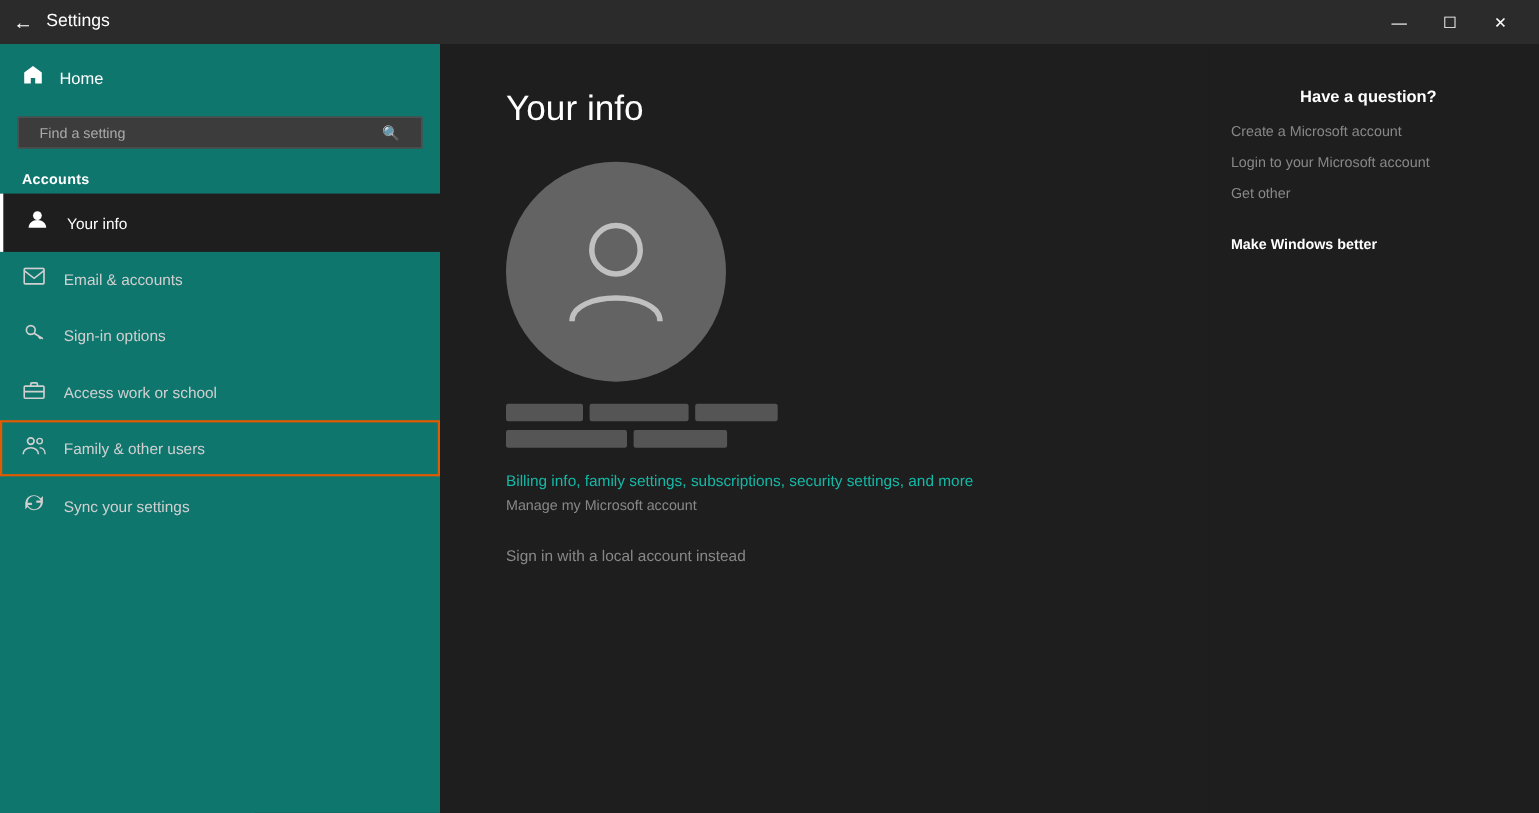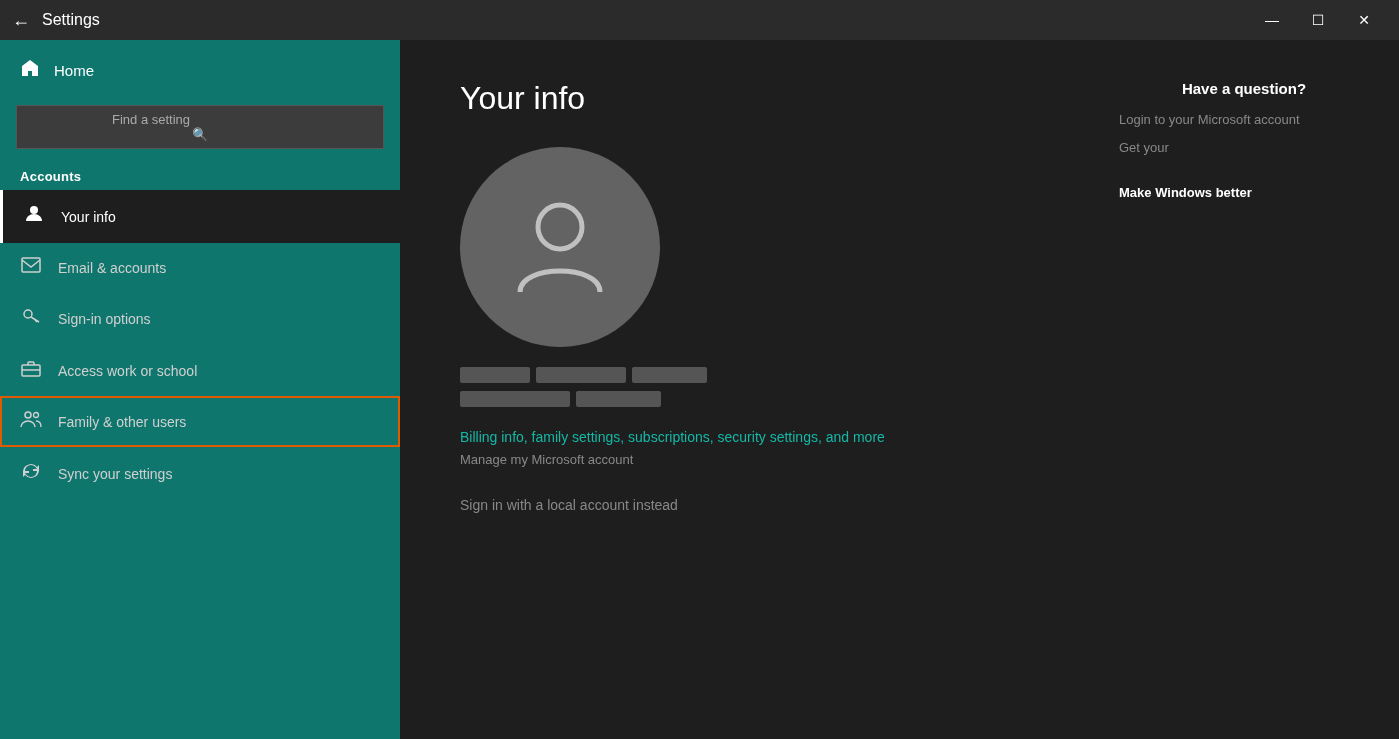--- a/index.html
+++ b/index.html
@@ -83,21 +83,20 @@
       font-size: 20px;
     }
 
     .search-box {
       margin: 4px 16px 12px 16px;
       display: flex;
       align-items: center;
       background: #3c3c3c;
       border: 1px solid #555;
       padding: 6px 19px;
-      flex-direction: column;
     }
     .search-input {
       background: none;
       border: none;
       color: #fff;
       font-size: 13px;
       flex: 1;
       outline: none;
     }
     .search-input::placeholder {
@@ -385,21 +384,22 @@
       <div class="sign-in-link">Sign in with a local account instead</div>
 
     </div>
 
   </div>
 
   <div class="right-panel">
 
     <div class="help-section-title">Have a question?</div>
 
+    <a class="help-link">Create a Microsoft account</a>
     <a class="help-link">Login to your Microsoft account</a>
-    <a class="help-link">Get your</a>
+    <a class="help-link">Get other</a>
 
     <div class="make-better-title">Make Windows better</div>
 
 
   </div>
 
 </div>
 
 </body></html>

